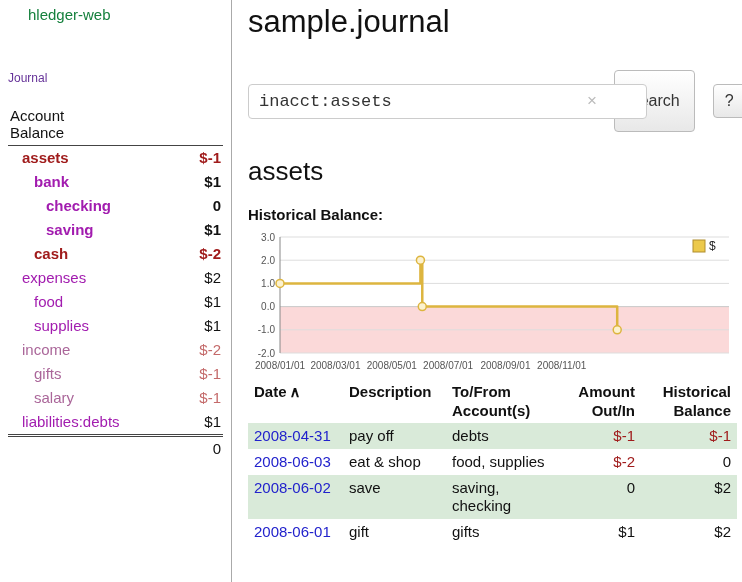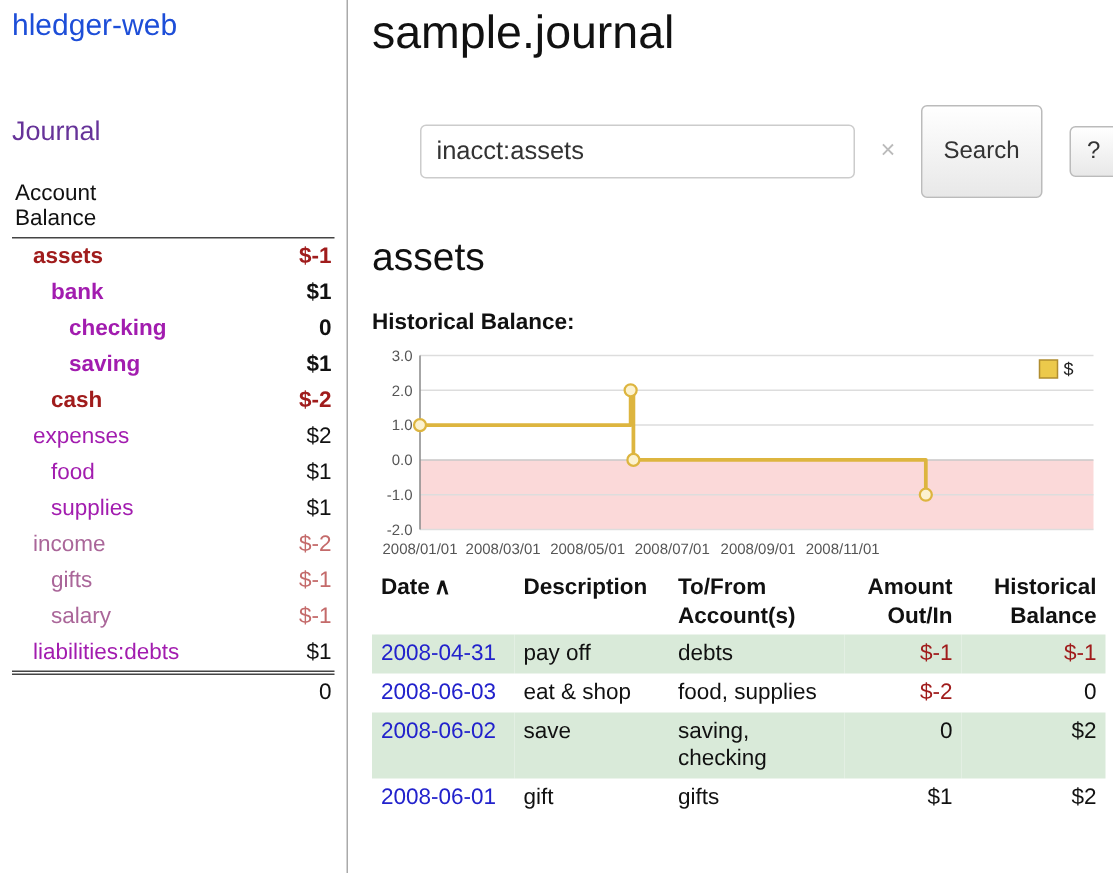--- a/index.html
+++ b/index.html
@@ -6,22 +6,22 @@
   html,body { margin:0; padding:0; }
   body {
     width:742px; height:582px; overflow:hidden;
     background:#fff; color:#111;
     font-family:"Liberation Sans", sans-serif;
   }
   .app { display:flex; width:742px; height:582px; }
 
   
   .sidebar { width:231px; flex:0 0 231px; padding:6px 8px 0 8px; }
-  .brand { display:block; color:#1d4ed8; font-size:20px; text-decoration:none; }
-  .journal-link { display:block; margin-top:48px; color:#663399; font-size:18px; text-decoration:none; }
+  .brand { display:block; color:#15803d; font-size:15px; text-decoration:none;margin-left:20px; }
+  .journal-link { display:block; margin-top:48px; color:#663399; font-size:12px; text-decoration:none; }
   .acct-table { margin-top:20px; font-size:15px; }
   .acct-header { display:flex; justify-content:space-between; padding:2px 2px 4px 2px; border-bottom:1px solid #444;flex-direction:column; }
   .acct-row { display:flex; justify-content:space-between; align-items:baseline; padding:2px 2px; line-height:20px; }
   .acct-name { text-decoration:none; color:#a21caf; }
   .ind1 { padding-left:12px; }
   .ind2 { padding-left:24px; }
   .ind3 { padding-left:36px; }
   .bold { font-weight:bold; }
   .neg { color:#a01c1c; }
   .muted-name { color:#aa6699; }
@@ -29,23 +29,23 @@
   .acct-total { border-top:3px double #444; display:flex; justify-content:flex-end; padding:3px 2px 0 0; }
 
   .divider { width:1px; background:#aaa; height:582px; flex:0 0 1px; }
 
   
   main { flex:1; padding:2px 4px 0 16px; }
   h1 { margin:2px 0 0 0; font-size:31px; font-weight:400; line-height:36px; }
   .searchform { margin-top:30px; display:flex; align-items:center; }
   .search-wrap { position:relative; width:358px; }
   .search-wrap input {
-    width:290px; font-size:17px; padding:7px 26px 7px 10px;
+    width:399px; font-size:17px; padding:7px 26px 7px 10px;
     border:1px solid #ccc; border-radius:4px; color:#333;
-    font-family:Liberation Sans, sans-serif; outline:none;margin-left:32px;
+    font-family:Liberation Mono, monospace; outline:none;
   }
   .clear { position:absolute; right:9px; top:7px; color:#bbb; font-size:17px; cursor:pointer; }
   .btn {
     margin-left:8px; font-size:16px; padding:21px 14px; color:#333;
     border:1px solid #bbb; border-radius:4px;
     background:linear-gradient(#ffffff, #e8e8e8); cursor:pointer;
     font-family:"Liberation Sans", sans-serif;
   }
   .btn-help { margin-left:18px; padding:7px 11px; }
   h2 { margin:24px 0 0 0; font-size:26px; font-weight:400; line-height:30px; }

